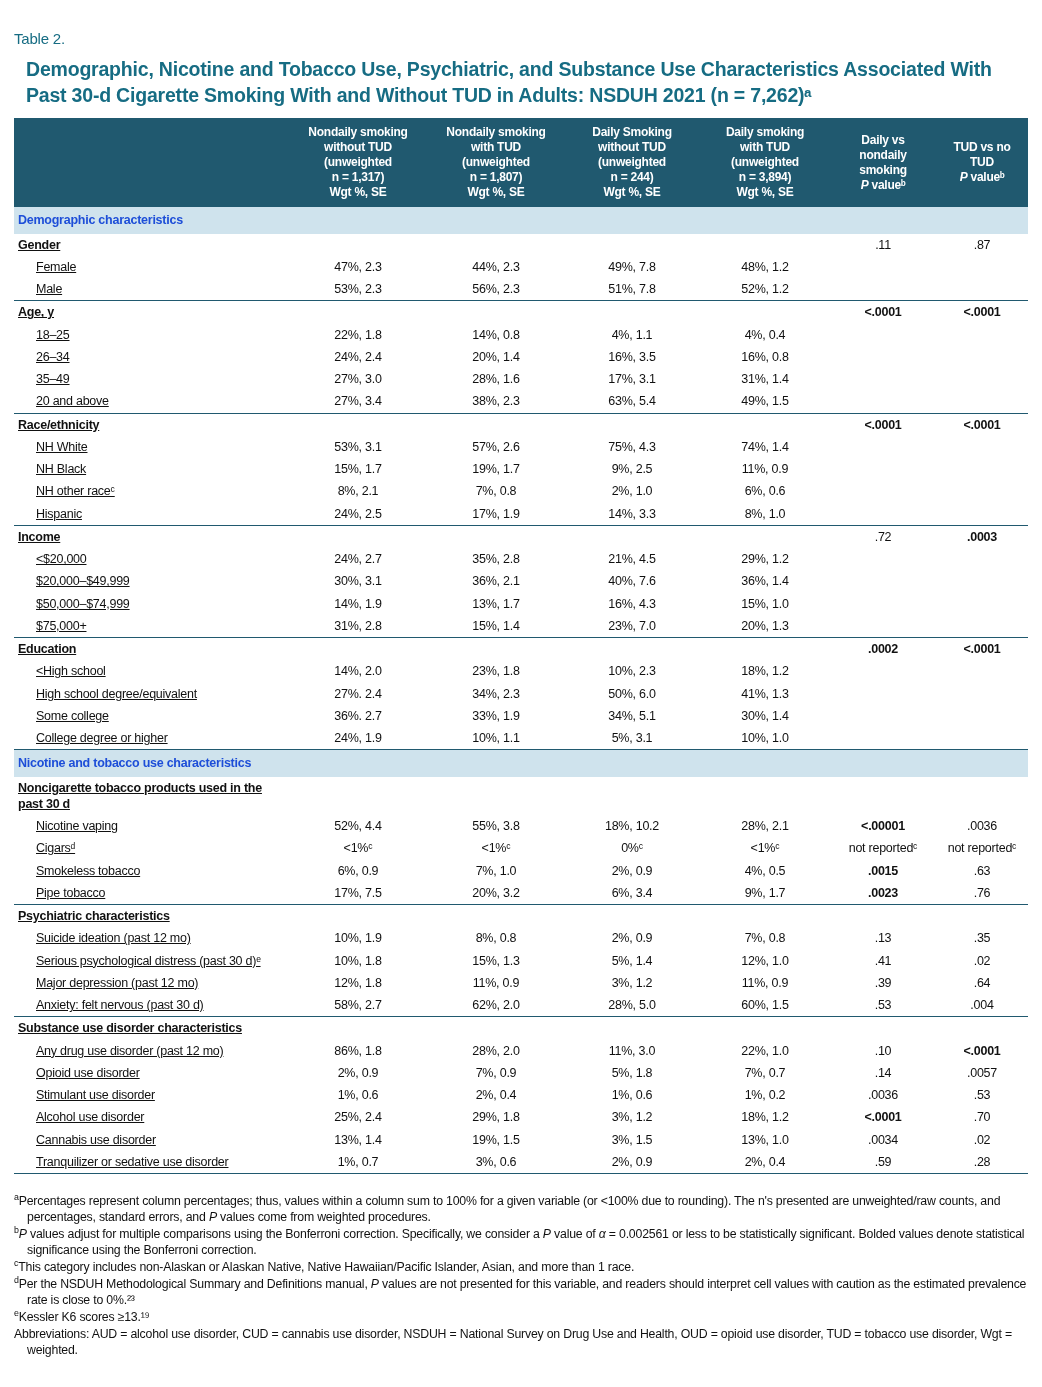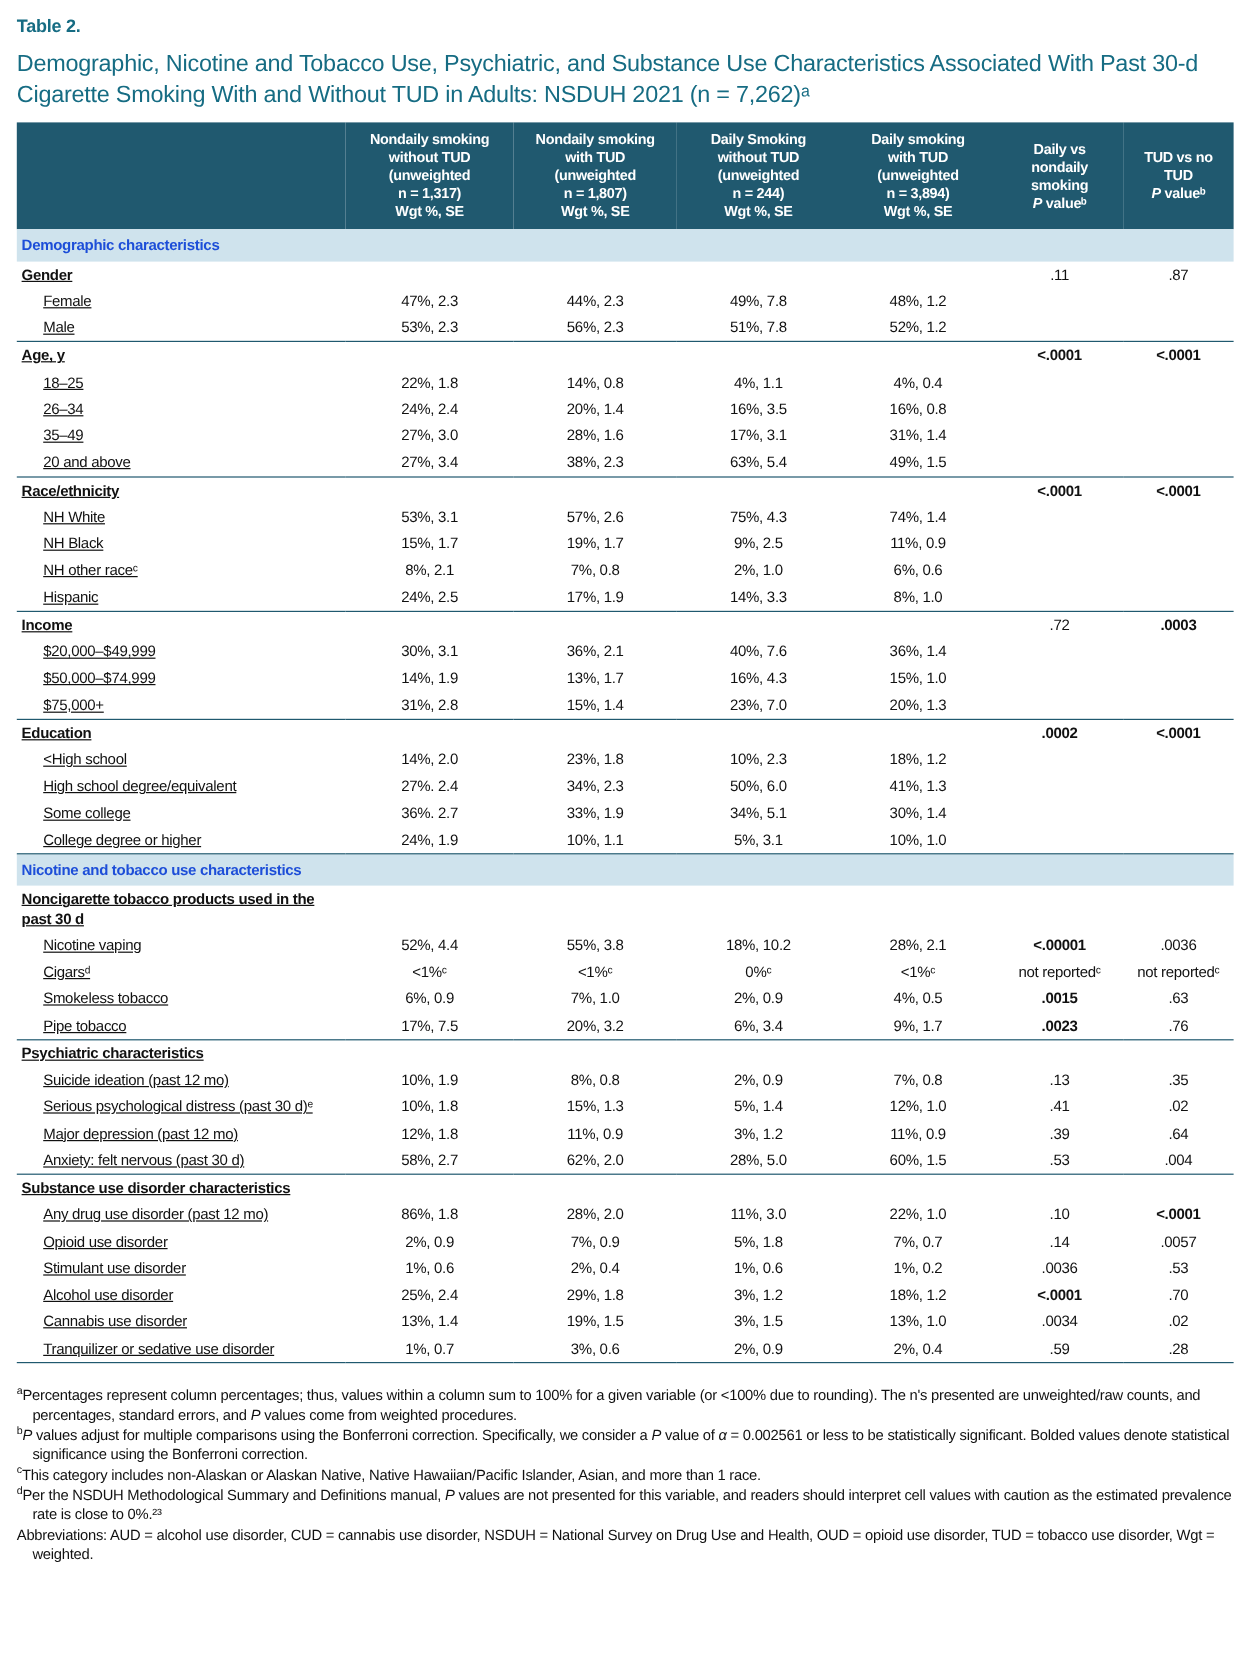--- a/index.html
+++ b/index.html
@@ -16,32 +16,32 @@
     color:var(--text);
     width:1042px;
   }
   .page{
     width:1042px;
     min-height:1387px;
     padding:10px 14px 16px 14px;
   }
   .table-label{
     color:var(--accent);
-    font-weight:bold;
+    font-weight:normal;
     font-size:15px;
     letter-spacing:-0.2px;
-    margin:4px 0 10px 0;
+    margin:20px 0 10px 0;
   }
   .title{
     color:var(--accent);
-    font-weight:normal;
+    font-weight:bold;
     font-size:19.5px;
     line-height:1.32;
     letter-spacing:-0.2px;
-    margin:0 0 10px 0;
+    margin:0 0 10px 12px;
   }
   table.main{
     width:1014px;
     border-collapse:collapse;
     table-layout:fixed;
     font-size:12.5px;
     letter-spacing:-0.25px;
   }
   thead th{
     background:var(--header_bg);
@@ -260,20 +260,29 @@
         <tr class="var rule">
           <td class="lbl">Income</td>
           <td class="val"></td>
           <td class="val"></td>
           <td class="val"></td>
           <td class="val"></td>
           <td class="pv">.72</td>
           <td class="pv b">.0003</td>
         </tr>
         <tr class="item">
+          <td class="lbl ind">&lt;$20,000</td>
+          <td class="val">24%, 2.7</td>
+          <td class="val">35%, 2.8</td>
+          <td class="val">21%, 4.5</td>
+          <td class="val">29%, 1.2</td>
+          <td class="pv"></td>
+          <td class="pv"></td>
+        </tr>
+        <tr class="item">
           <td class="lbl ind">$20,000–$49,999</td>
           <td class="val">30%, 3.1</td>
           <td class="val">36%, 2.1</td>
           <td class="val">40%, 7.6</td>
           <td class="val">36%, 1.4</td>
           <td class="pv"></td>
           <td class="pv"></td>
         </tr>
         <tr class="item">
           <td class="lbl ind">$50,000–$74,999</td>
@@ -496,15 +505,16 @@
           <td class="pv">.28</td>
         </tr>
       </tbody>
   </table>
 
   <div class="footnotes" id="footnotes">
       <div class="fn"><sup>a</sup>Percentages represent column percentages; thus, values within a column sum to 100% for a given variable (or &lt;100% due to rounding). The n's presented are unweighted/raw counts, and percentages, standard errors, and <i>P</i> values come from weighted procedures.</div>
       <div class="fn"><sup>b</sup><i>P</i> values adjust for multiple comparisons using the Bonferroni correction. Specifically, we consider a <i>P</i> value of <i>α</i> = 0.002561 or less to be statistically significant. Bolded values denote statistical significance using the Bonferroni correction.</div>
       <div class="fn"><sup>c</sup>This category includes non-Alaskan or Alaskan Native, Native Hawaiian/Pacific Islander, Asian, and more than 1 race.</div>
       <div class="fn"><sup>d</sup>Per the NSDUH Methodological Summary and Definitions manual, <i>P</i> values are not presented for this variable, and readers should interpret cell values with caution as the estimated prevalence rate is close to 0%.²³</div>
+      <div class="fn"><sup>e</sup>Kessler K6 scores ≥13.¹⁹</div>
       <div class="fn">Abbreviations: AUD = alcohol use disorder, CUD = cannabis use disorder, NSDUH = National Survey on Drug Use and Health, OUD = opioid use disorder, TUD = tobacco use disorder, Wgt = weighted.</div>
     </div>
 </div>
 
 </body></html>

